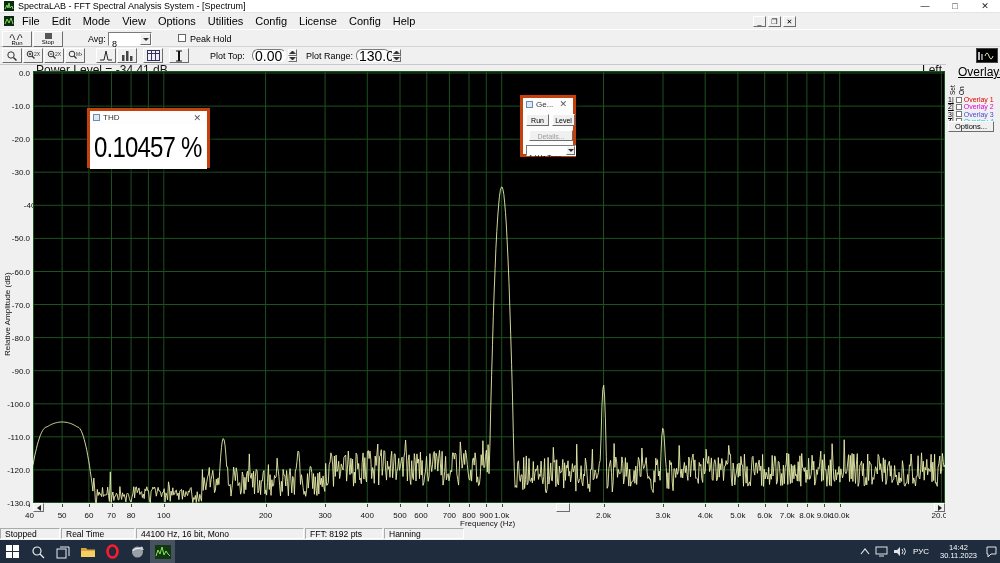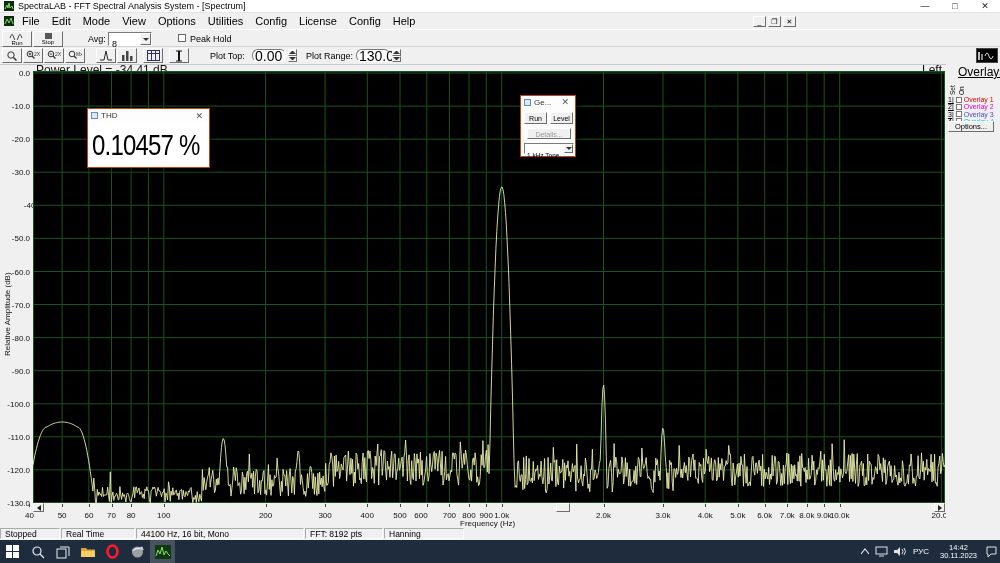--- a/index.html
+++ b/index.html
@@ -52,21 +52,21 @@
   .scell{border:1px solid;border-color:#ababab #ffffff #ffffff #ababab;font-size:8.5px;line-height:10px;padding:0 4px;height:11px;}
   
   #taskbar{left:0;top:540px;width:1000px;height:23px;background:#1e2c3d;display:flex;align-items:center;}
   .tb-ico{width:25px;height:23px;display:flex;align-items:center;justify-content:center;}
   .tb-active{background:rgba(255,255,255,.18);}
   #tray{margin-left:auto;display:flex;align-items:center;height:23px;}
   #tray .tb-ico{width:17px;}
   #lang{color:#fff;font-size:8px;padding:0 5px;}
   #clock{color:#fff;font-size:7.5px;line-height:8px;text-align:center;padding:0 6px;}
   
-  .mini{position:absolute;background:#fdfdfd;border:1px solid #c2410c;box-shadow:2px 3px 6px rgba(0,0,0,.45);}
+  .mini{position:absolute;background:#fdfdfd;border:3px solid #c2410c;box-shadow:2px 3px 6px rgba(0,0,0,.45);}
   .mini-title{height:13px;display:flex;align-items:center;font-size:8px;color:#333;padding:0 3px;}
   .mini-x{margin-left:auto;font-size:9px;color:#555;padding:0 3px;}
   .mini-ico{width:7px;height:7px;border:1px solid #6a8cb0;background:#dce8f4;margin-right:3px;}
   #thd-value{font-size:30px;letter-spacing:-1px;transform:scaleX(.8);transform-origin:left center;white-space:nowrap;padding-left:5px;}
   .gbtn{position:absolute;font-size:7px;text-align:center;line-height:11px;}
   svg{display:block;}
 </style>
 </head>
 <body>
 

